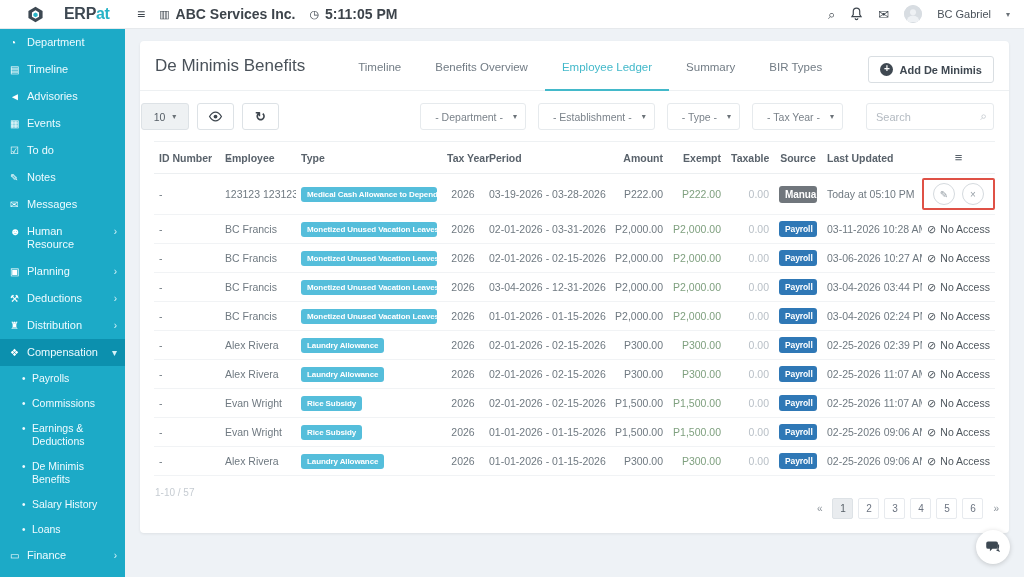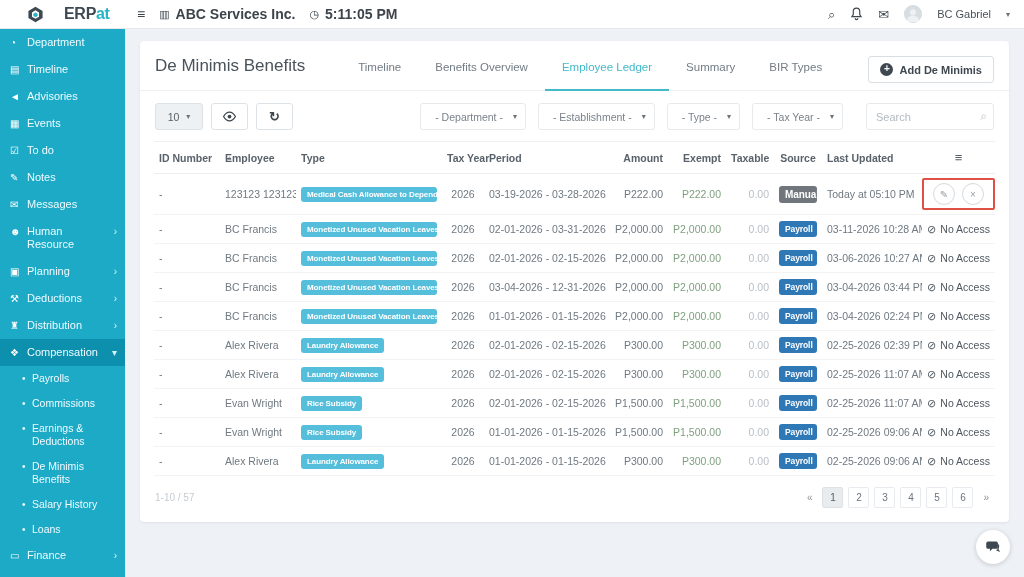--- a/index.html
+++ b/index.html
@@ -47,21 +47,21 @@
   .tabs { display: flex; margin-left: 36px; }
   .tab { font-size: 11.5px; color: #727c85; padding: 5px 17px 16px 17px; cursor: pointer; }
   .tab.active { color: #43b9ca; border-bottom: 2px solid #43b9ca; margin-bottom: -1px; }
   .add-btn { margin-left: auto; display: flex; align-items: center; gap: 6px;
     border: 1px solid #d9dee2; background: #fff; border-radius: 3px;
     padding: 6px 11px; font-size: 11px; font-weight: bold; color: #3f4851; cursor: pointer; }
   .plus-circle { width: 13px; height: 13px; border-radius: 50%; background: #3f4851;
     color: #fff; font-size: 10px; line-height: 12px; text-align: center; display: inline-block; }
 
   
-  .filter-row { display: flex; align-items: center; padding: 12px 15px 11px 15px; }
+  .filter-row { display: flex; align-items: center; padding: 12px 15px 11px 1px; }
   .page-size { display: flex; align-items: center; justify-content: center; gap: 7px;
     width: 48px; height: 27px; background: #eef1f3; border: 1px solid #dde2e6;
     border-radius: 3px; font-size: 10.5px; color: #555e66; cursor: pointer; }
   .icon-btn { width: 37px; height: 27px; margin-left: 8px; background: #fff;
     border: 1px solid #dde2e6; border-radius: 3px; display: flex; align-items: center;
     justify-content: center; cursor: pointer; color: #3e464e; font-size: 13px; }
   .filter-selects { display: flex; align-items: center; gap: 12px; margin-left: auto; }
   .f-select { position: relative; height: 27px; border: 1px solid #e6eaed; border-radius: 3px;
     background: #fff; display: flex; align-items: center; justify-content: center;
     font-size: 10.5px; color: #7a828a; padding: 0 22px 0 14px; cursor: pointer; }
@@ -99,21 +99,21 @@
   .action-box { display: inline-flex; align-items: center; gap: 7px; padding: 3px 9px; }
   .action-box.hl { border: 2px solid #df5146; border-radius: 2px; }
   .row-btn { width: 22px; height: 22px; border-radius: 50%; border: 1px solid #d5dade;
     background: #fff; color: #98a0a7; font-size: 10px; display: inline-flex;
     align-items: center; justify-content: center; cursor: pointer;
     font-family: "Liberation Sans", sans-serif; }
   .no-access { font-size: 10.5px; color: #4f575e; display: inline-flex; align-items: center; gap: 4px; }
   .no-access .na-icon { font-size: 11px; }
 
   
-  .card-footer { display: flex; align-items: center; padding: 11px 15px 14px 15px; }
+  .card-footer { display: flex; align-items: flex-start; padding: 11px 5px 14px 15px; flex-direction: column; }
   .range-label { font-size: 10px; color: #c6ccd2; }
   .pagination { margin-left: auto; display: flex; align-items: center; gap: 5px; }
   .pg-nav { font-size: 10px; color: #8a9299; padding: 0 5px; cursor: pointer; }
   .pg-num { width: 21px; height: 21px; border: 1px solid #e7eaee; border-radius: 2px;
     background: #fff; color: #6b7380; font-size: 10px; display: flex; align-items: center;
     justify-content: center; cursor: pointer; }
   .pg-num.active { background: #e9ecef; border-color: #dde2e6; color: #555e66; }
 
   .chat-fab { position: absolute; right: 14px; bottom: 13px; width: 34px; height: 34px;
     border-radius: 50%; background: #fff; box-shadow: 0 1px 5px rgba(0,0,0,.18);

